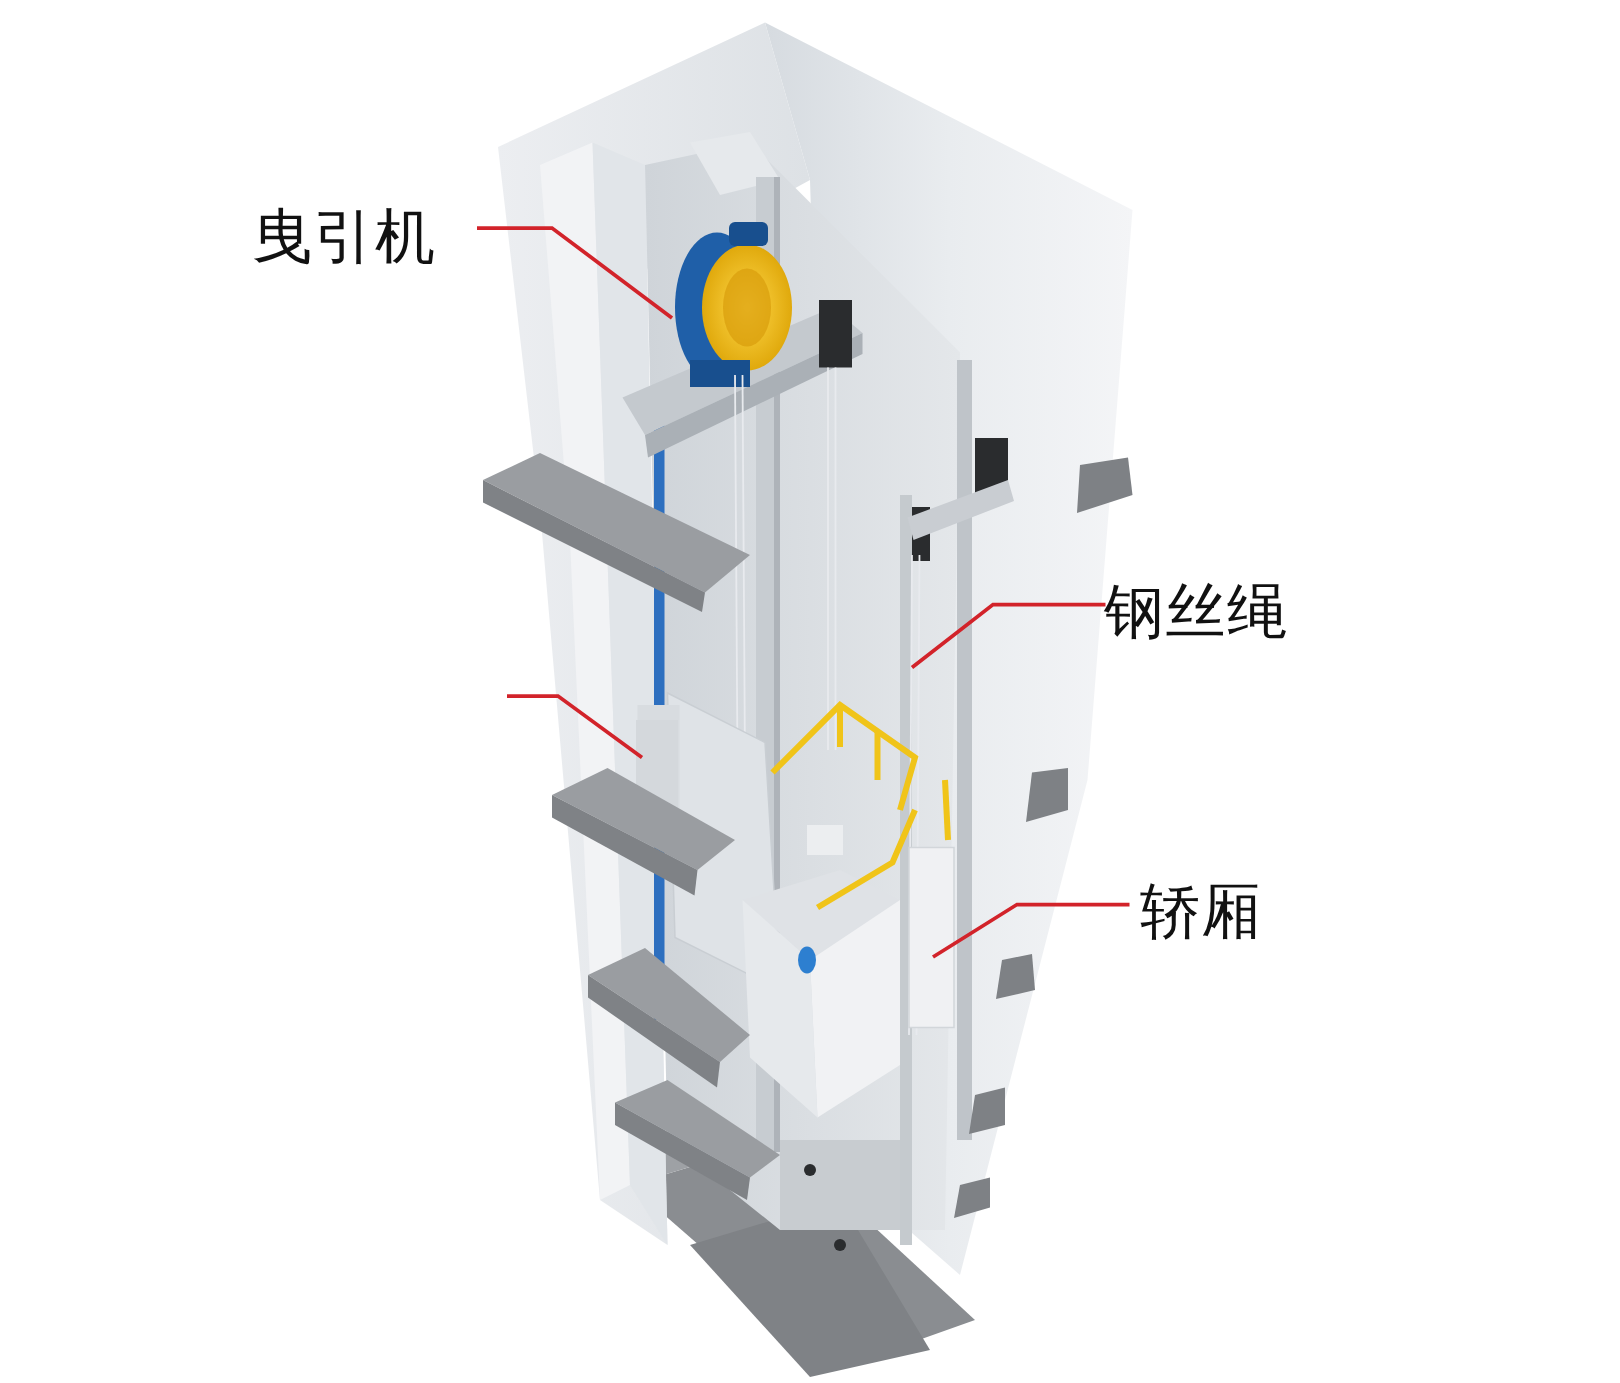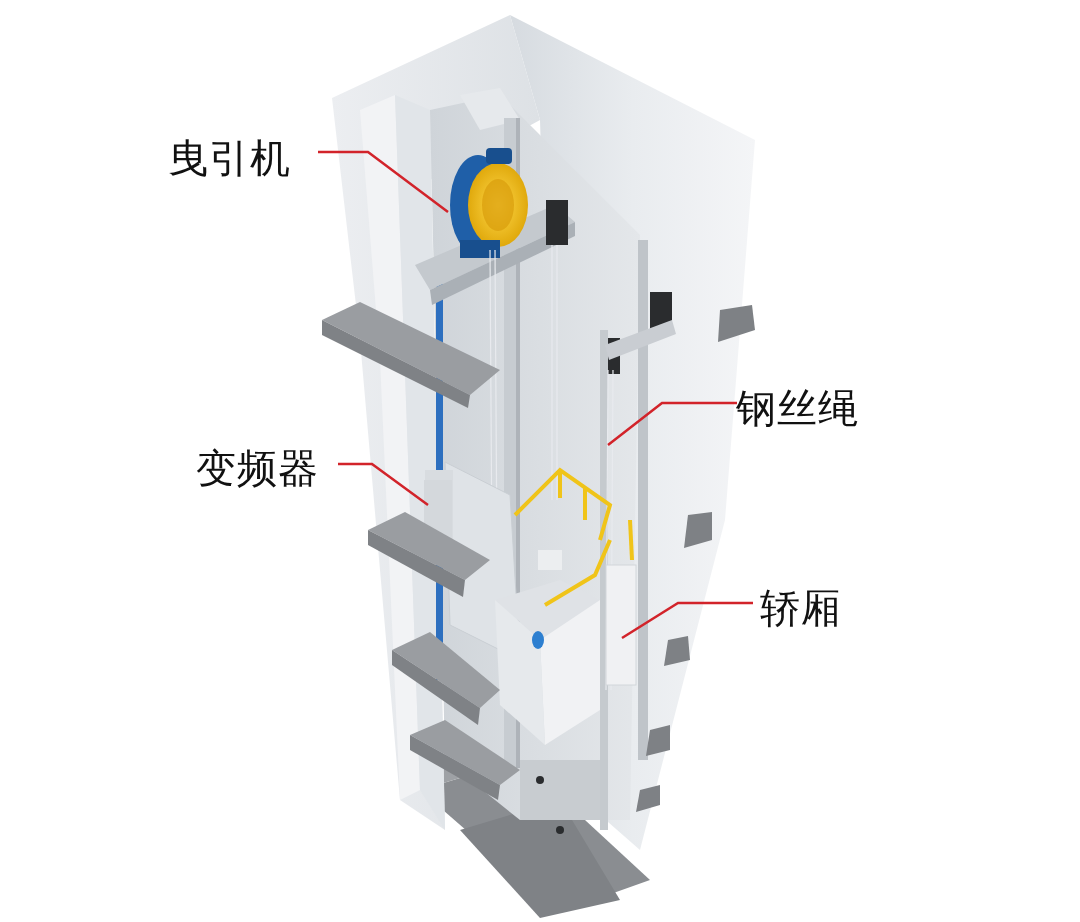--- a/index.html
+++ b/index.html
@@ -141,16 +141,15 @@
 
     <g fill="none" stroke="#d2232a" stroke-width="2.5">
       <polyline id="leader-0" points="318,152 368,152 448,212" stroke="#d2232a"></polyline>
       <polyline id="leader-1" points="338,464 372,464 428,505" stroke="#d2232a"></polyline>
       <polyline id="leader-2" points="737,403 662,403 608,445" stroke="#d2232a"></polyline>
       <polyline id="leader-3" points="753,603 678,603 622,638" stroke="#d2232a"></polyline>
     </g>
   </svg>
 
   <div class="label" id="label-0" style="left: 168px; top: 138px;">曳引机</div>
-  <div class="label" id="label-1" style="left: 196px; top: 448px;">变频器</div>
   <div class="label" id="label-2" style="left: 736px; top: 388px;">钢丝绳</div>
   <div class="label" id="label-3" style="left: 760px; top: 588px; text-align: right;">轿厢</div>
 </div>
 
 </body></html>

